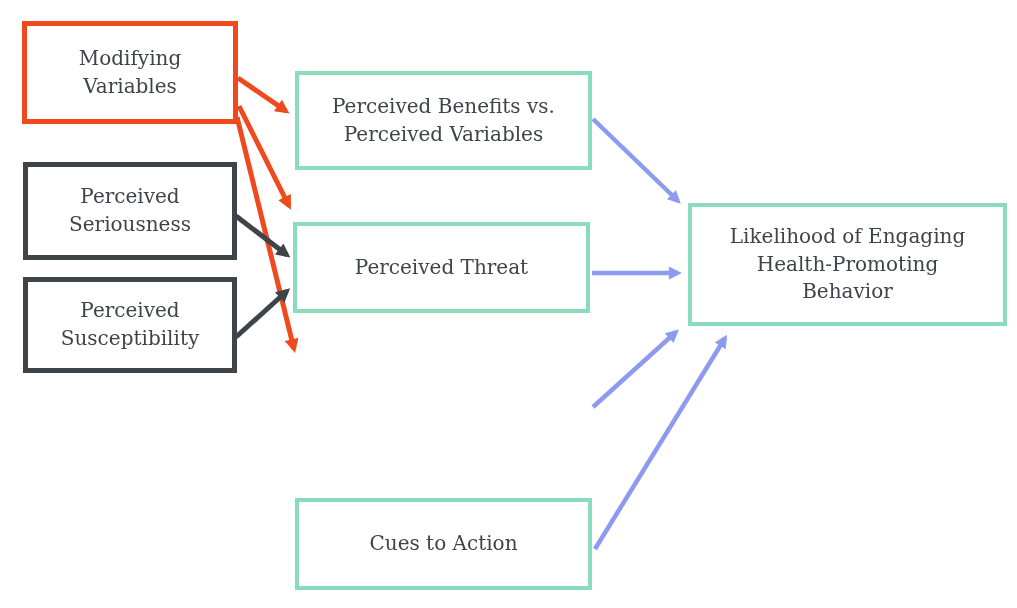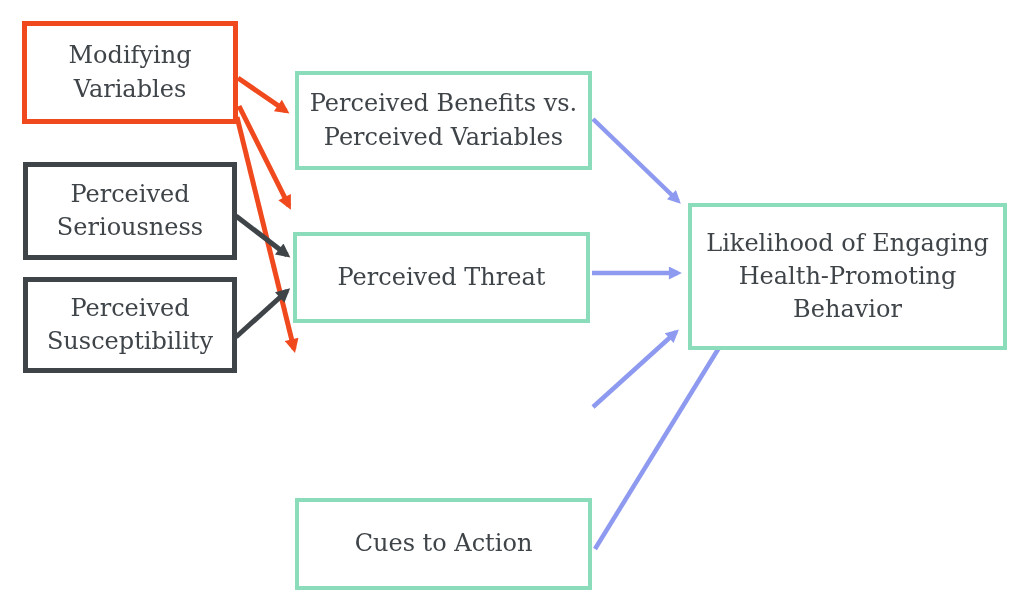--- a/index.html
+++ b/index.html
@@ -28,32 +28,32 @@
     box-sizing: border-box;
     display: flex;
     align-items: center;
     justify-content: center;
     text-align: center;
     background: #ffffff;
   }
   .node .label {
     white-space: pre-line;
     color: var(--text, #3f4449);
-    font-size: 24px;
+    font-size: 20px;
     line-height: 1.38;
   }
   
   #node-mv { left: 22px;  top: 21px;  width: 216px; height: 103px; border: 5px solid var(--orange); }
   #node-ps { left: 23px;  top: 162px; width: 214px; height: 98px;  border: 5px solid var(--dark); }
   #node-su { left: 23px;  top: 277px; width: 214px; height: 96px;  border: 5px solid var(--dark); }
   #node-bb { left: 295px; top: 71px;  width: 297px; height: 99px;  border: 4px solid var(--teal); }
-  #node-pt { left: 293px; top: 232px; width: 297px; height: 91px;  border: 4px solid var(--teal); }
+  #node-pt { left: 293px; top: 222px; width: 297px; height: 91px;  border: 4px solid var(--teal); }
   #node-se { left: 295px; top: 362px; width: 295px; height: 96px;  border: 4px solid var(--teal); }
   #node-ca { left: 295px; top: 498px; width: 297px; height: 92px;  border: 4px solid var(--teal); }
-  #node-lk { left: 688px; top: 203px; width: 319px; height: 147px; border: 4px solid var(--teal); }
+  #node-lk { left: 688px; top: 203px; width: 319px; height: 123px; border: 4px solid var(--teal); }
   
   .edge { fill: none; }
   .edge.orange { stroke: var(--orange); stroke-width: 5px; }
   .edge.dark   { stroke: var(--dark);   stroke-width: 5px; }
   .edge.purple { stroke: var(--purple); stroke-width: 4.5px; }
   .ah-orange { fill: var(--orange); }
   .ah-dark   { fill: var(--dark); }
   .ah-purple { fill: var(--purple); }
 </style>
 </head>

